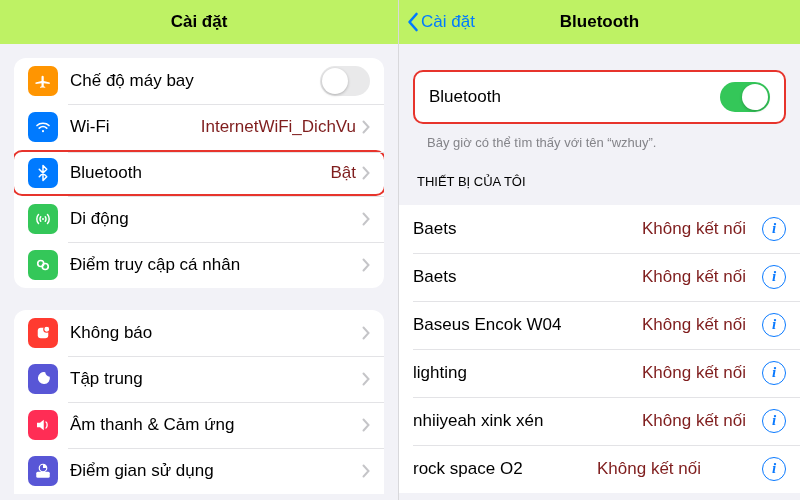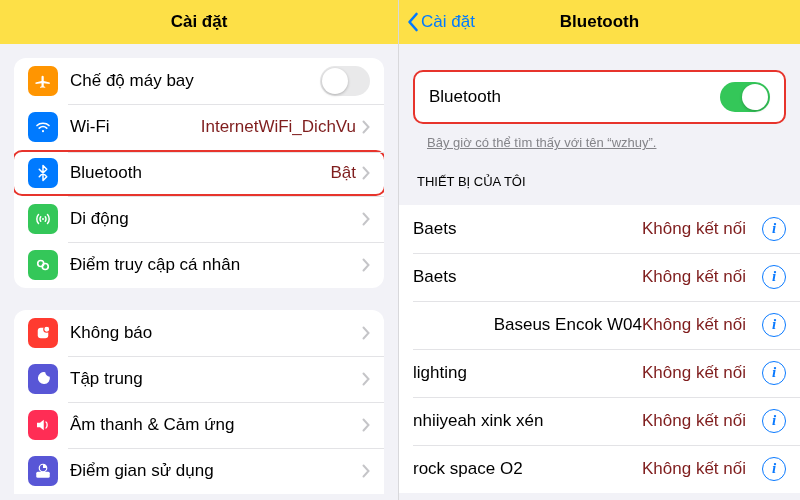--- a/index.html
+++ b/index.html
@@ -18,21 +18,21 @@
     position: relative;
   }
   .pane-left { width: 399px; border-right: 1px solid #d8d8db; }
   .pane-right { width: 401px; }
   .nav {
     height: 44px;
     display: flex;
     align-items: center;
     justify-content: center;
     position: relative;
-    background: #fde047;
+    background: #bef264;
     font-size: 17px;
   }
   .nav-title { font-weight: 600; color: #000; }
   .nav-back {
     position: absolute;
     left: 8px;
     display: flex;
     align-items: center;
     color: #007aff;
     font-size: 17px;
@@ -104,21 +104,20 @@
     border: 2.5px solid #e7342c;
     border-radius: 10px;
     margin-left: -2px;
     margin-right: -2px;
   }
   .caption {
     font-size: 13px;
     color: #848489;
     padding: 0 28px 8px 28px;
     line-height: 1.35;
-    text-decoration: underline;
   }
   .section-hdr {
     font-size: 13px;
     color: #000000;
     padding: 14px 18px 6px 18px;
     text-transform: none;
   }
   .info-btn {
     width: 24px;
     height: 24px;
@@ -318,34 +317,34 @@
       <div class="row" style="min-height: 48px;">
         <div class="label">Baets</div>
         <div class="value">Không kết nối</div>
         <div class="info-btn">i</div>
       </div>
       <div class="row" style="min-height: 48px;">
         <div class="label">Baets</div>
         <div class="value">Không kết nối</div>
         <div class="info-btn">i</div>
       </div>
-      <div class="row" style="min-height: 48px; text-align: right;">
+      <div class="row" style="min-height: 48px;">
         <div class="label">Baseus Encok W04</div>
         <div class="value">Không kết nối</div>
         <div class="info-btn">i</div>
       </div>
       <div class="row" style="min-height: 48px;">
         <div class="label">lighting</div>
         <div class="value">Không kết nối</div>
         <div class="info-btn">i</div>
       </div>
       <div class="row" style="min-height: 48px;">
         <div class="label">nhiiyeah xink xén</div>
         <div class="value">Không kết nối</div>
         <div class="info-btn">i</div>
       </div>
-      <div class="row" style="min-height: 48px;">
+      <div class="row" style="min-height: 48px; gap: 45px;">
         <div class="label">rock space O2</div>
         <div class="value">Không kết nối</div>
         <div class="info-btn">i</div>
       </div>
     </div>
 </div>
 
 </body></html>

